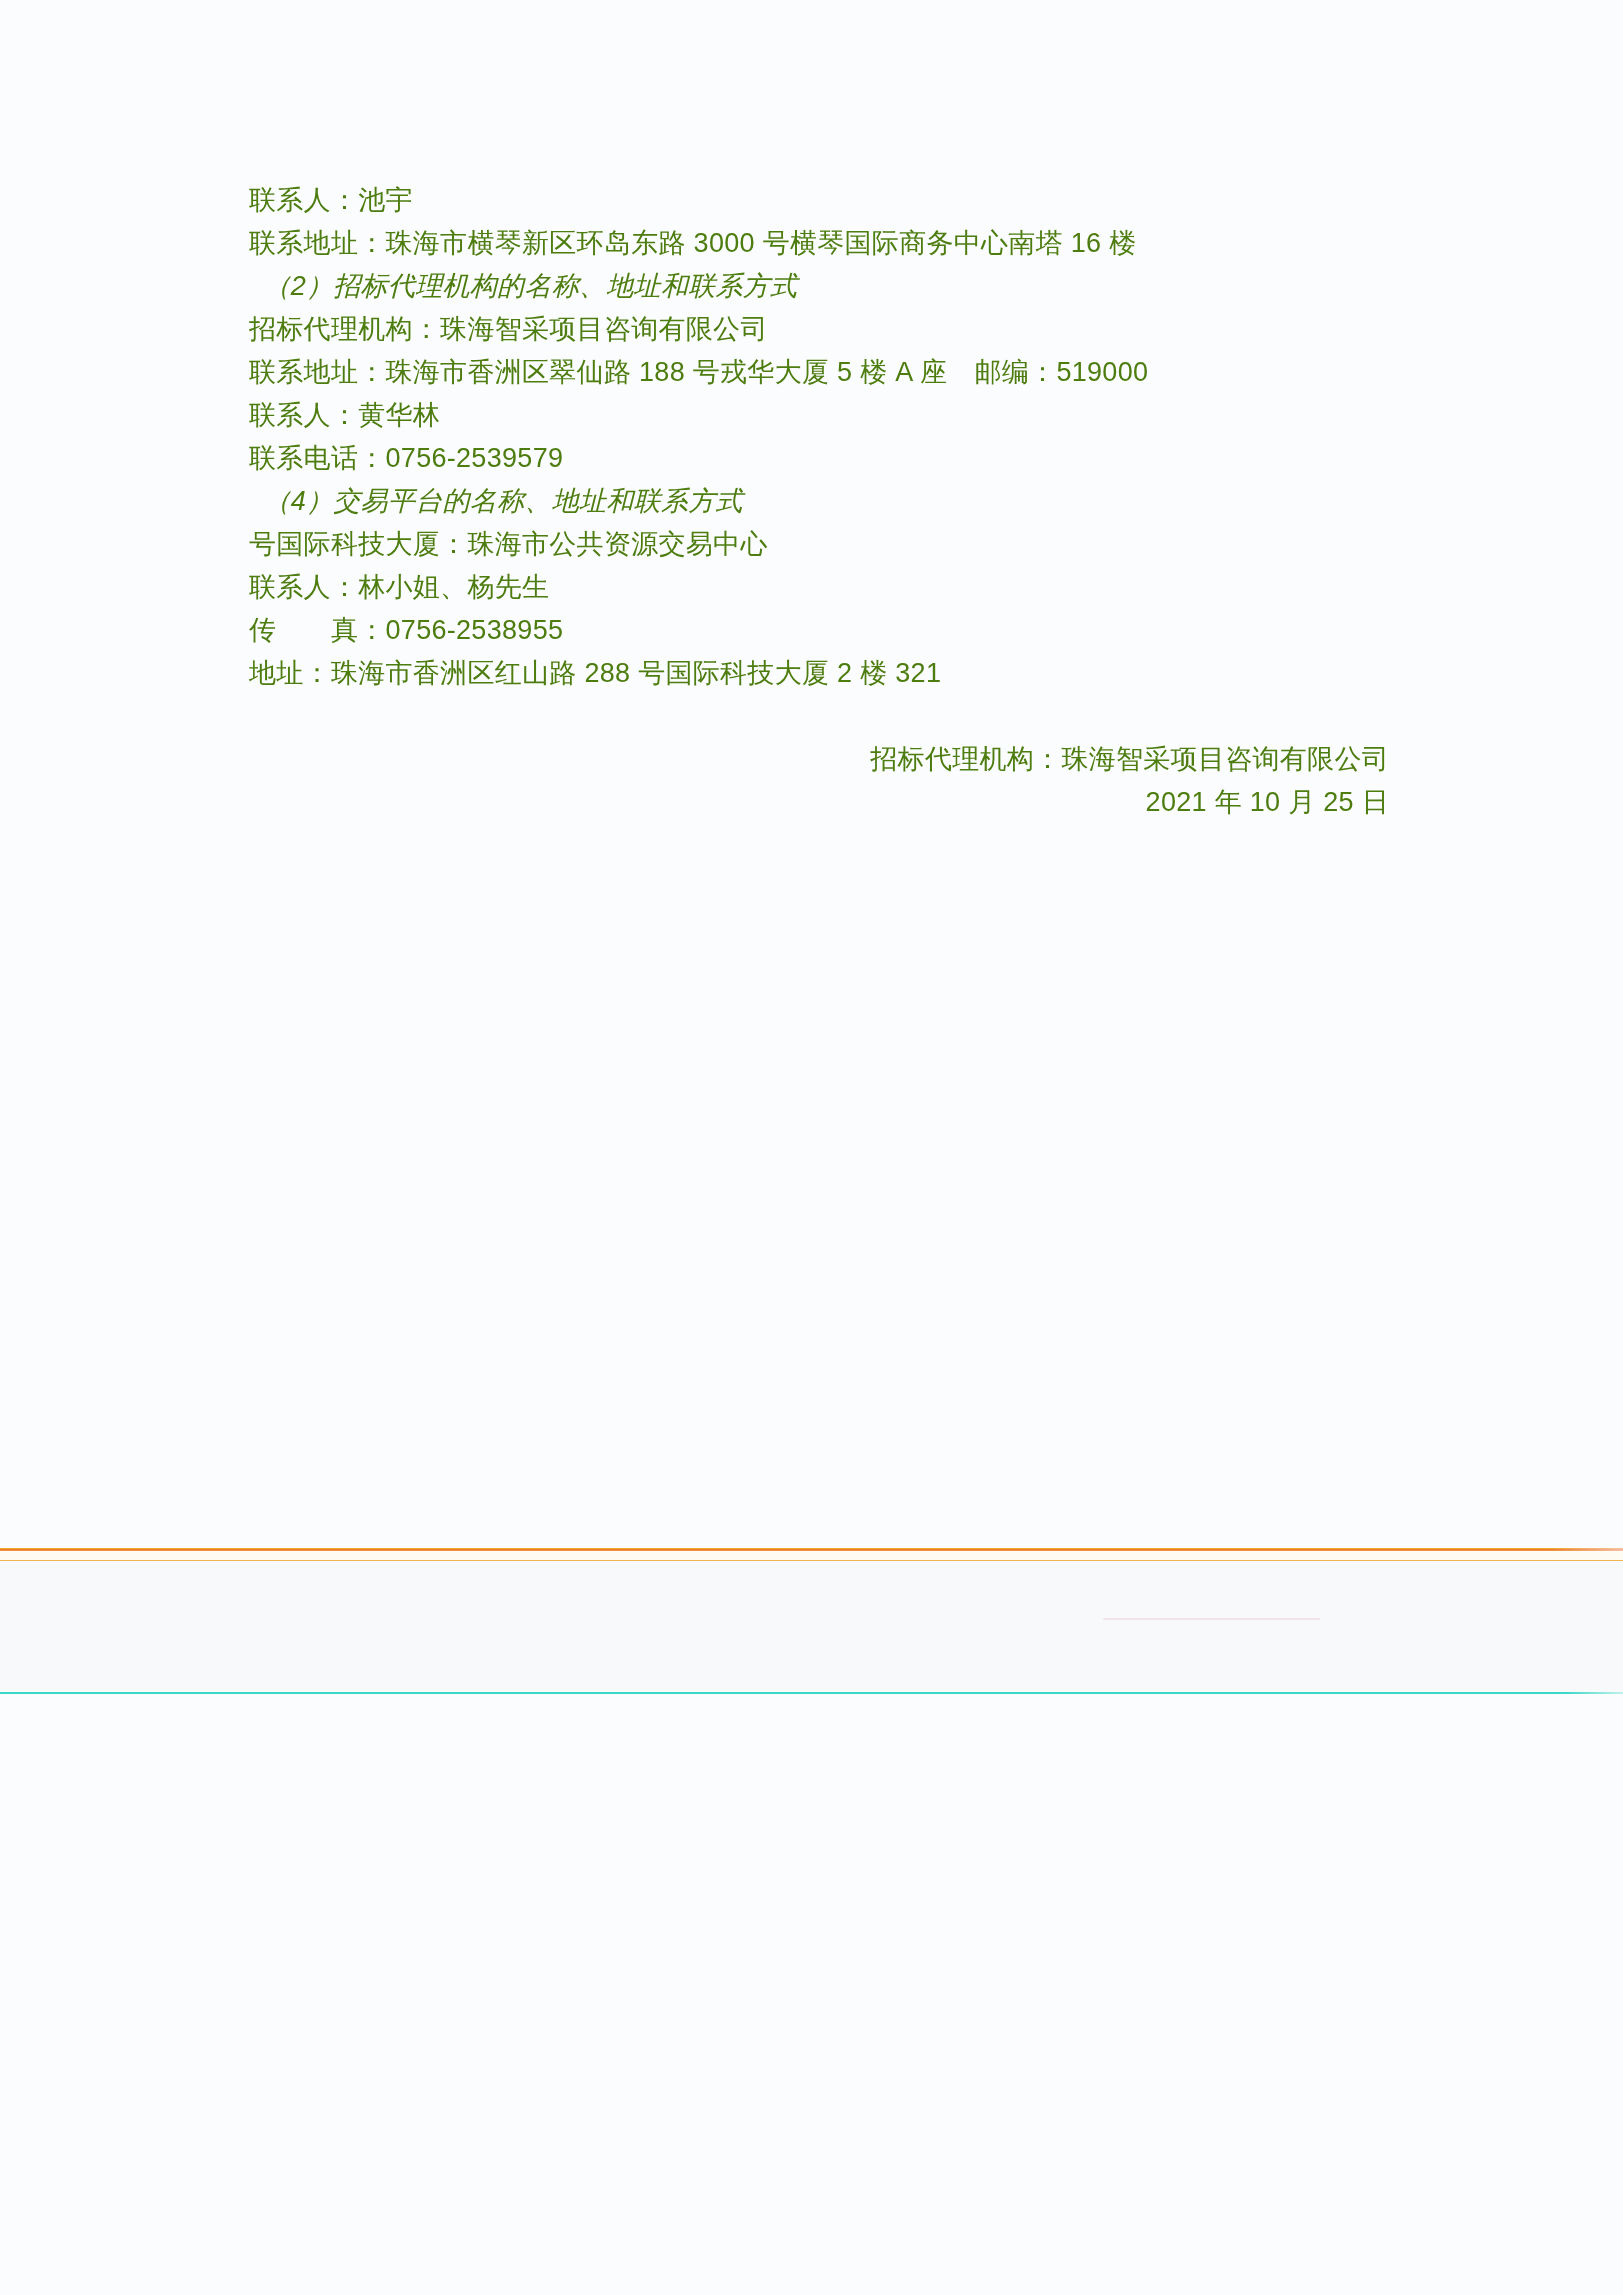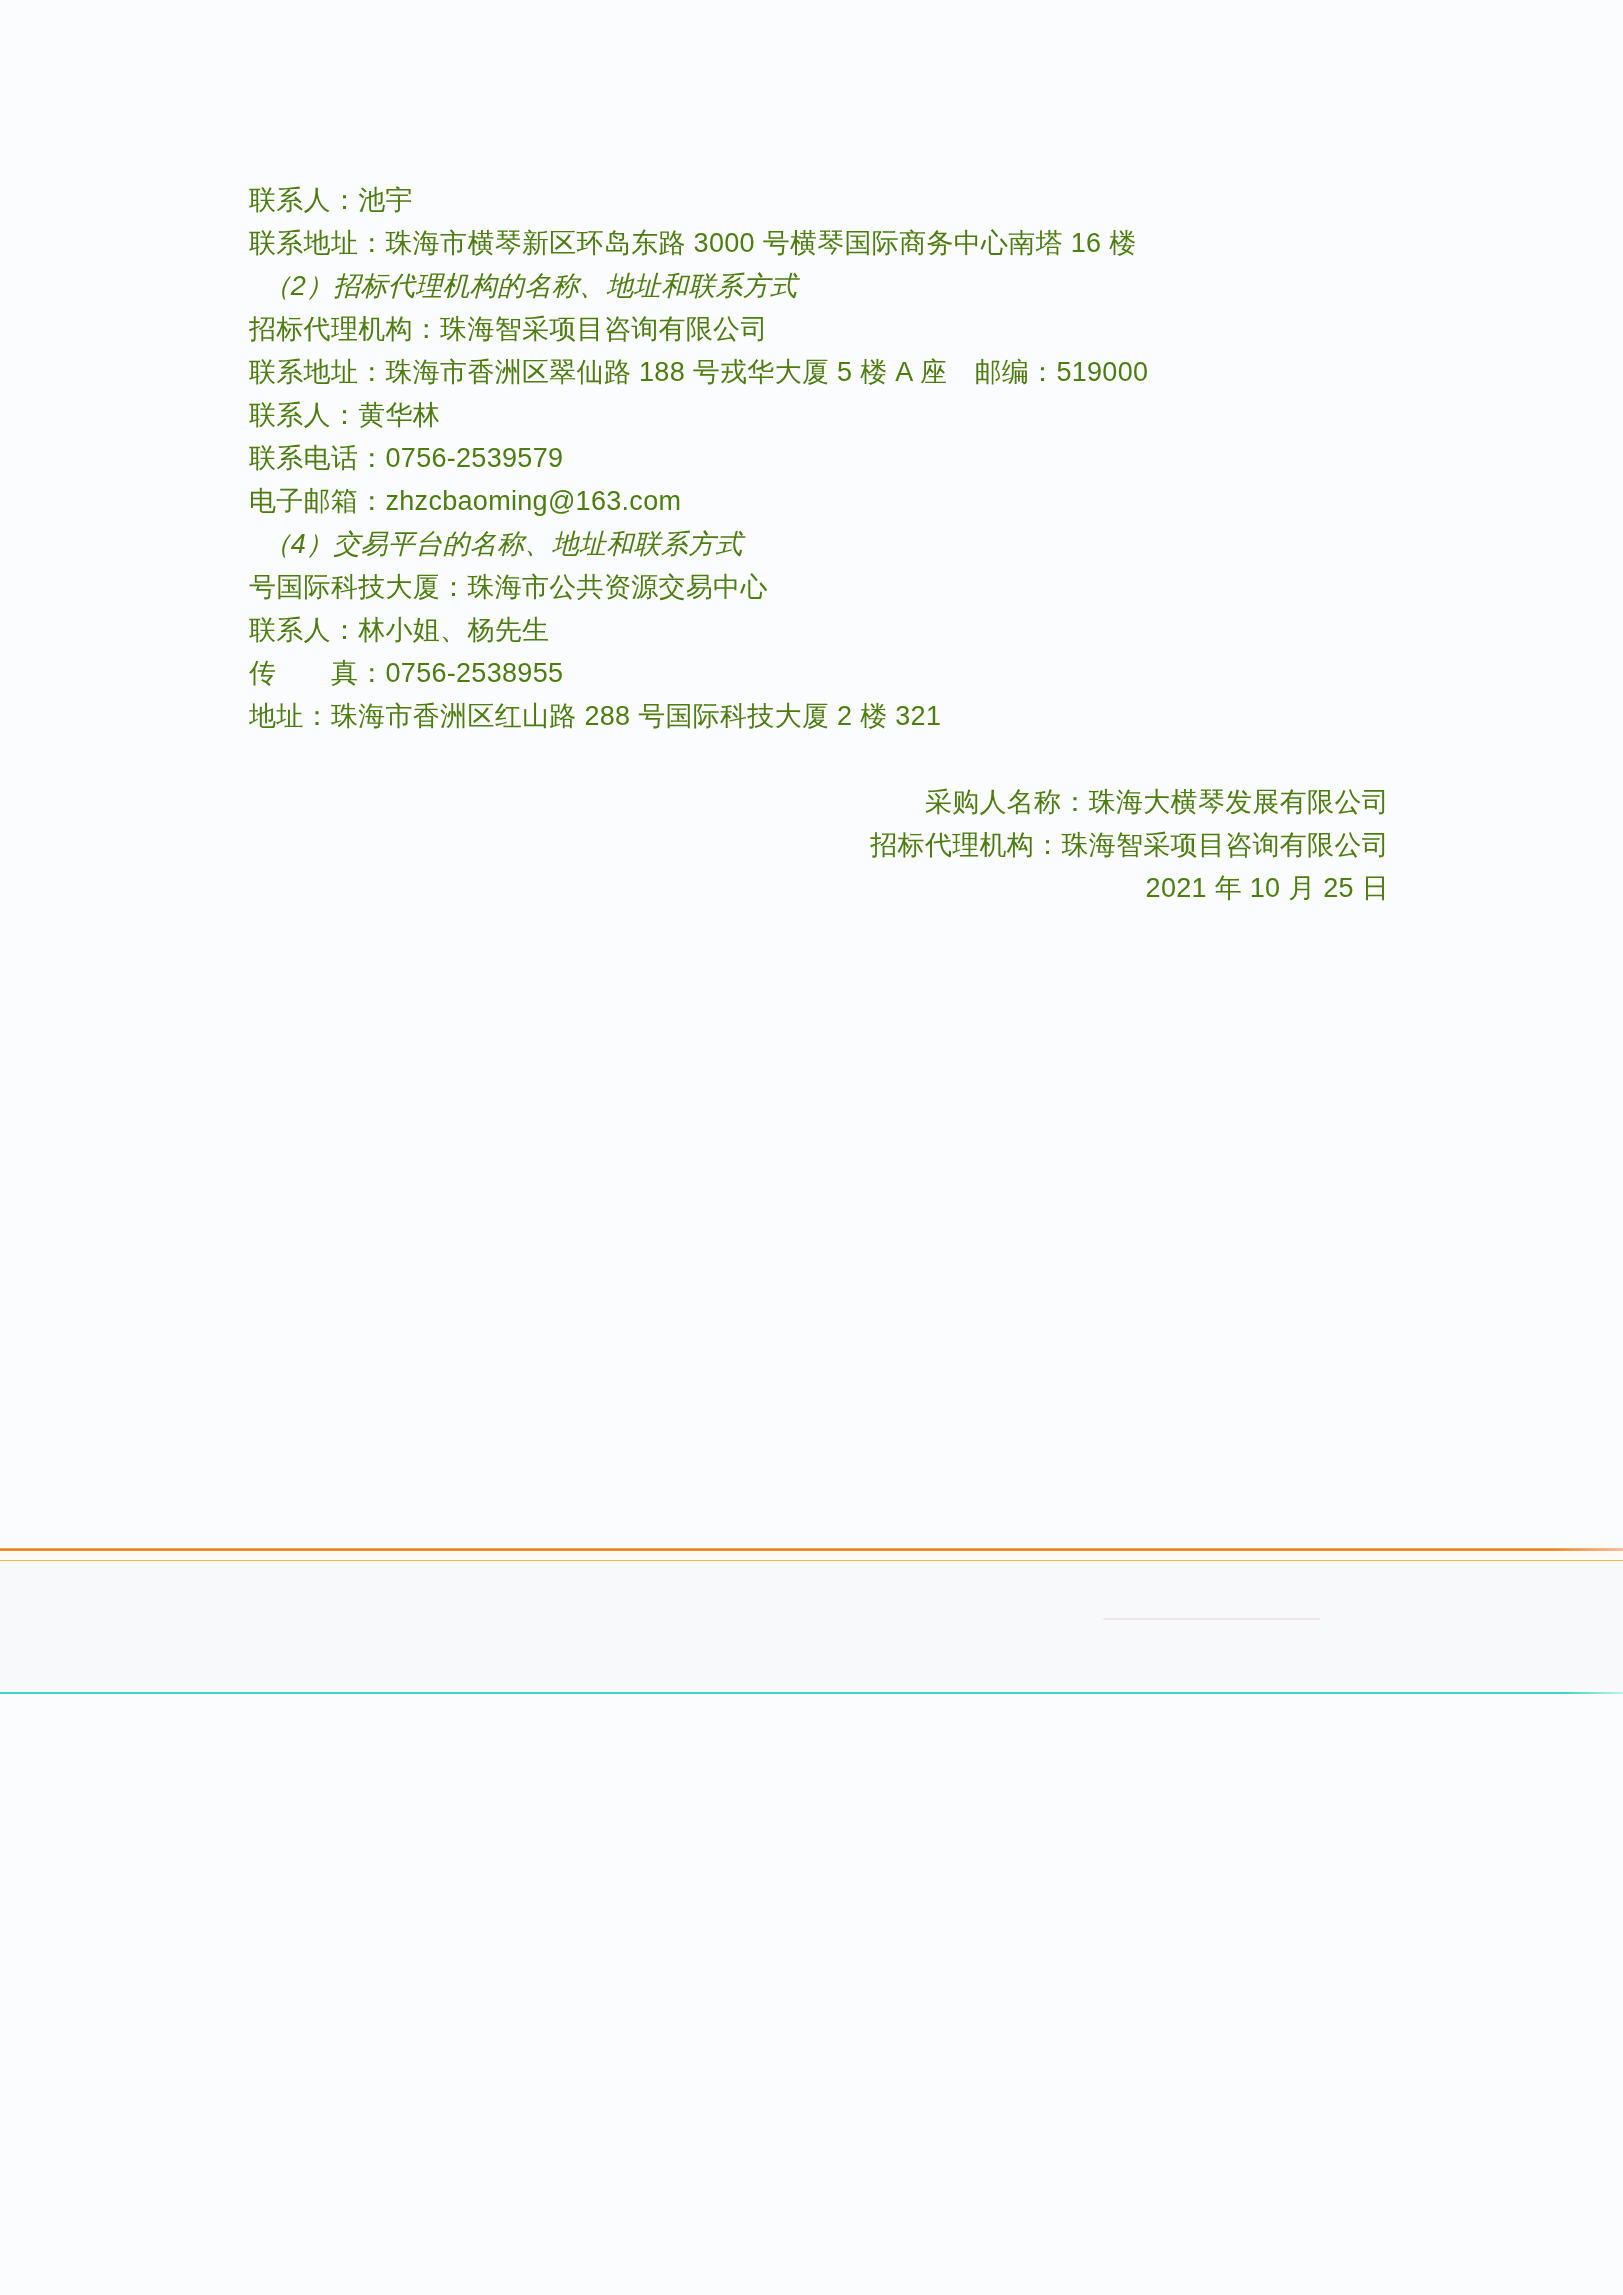--- a/index.html
+++ b/index.html
@@ -106,31 +106,29 @@
 
   <div class="content" style="color: #4d7c0f;">
 
     <div class="line">联系人：池宇</div>
     <div class="line">联系地址：珠海市横琴新区环岛东路 3000 号横琴国际商务中心南塔 16 楼</div>
     <div class="line indent">（2）招标代理机构的名称、地址和联系方式</div>
     <div class="line">招标代理机构：珠海智采项目咨询有限公司</div>
     <div class="line">联系地址：珠海市香洲区翠仙路 188 号戎华大厦 5 楼 A 座　邮编：519000</div>
     <div class="line">联系人：黄华林</div>
     <div class="line">联系电话：0756-2539579</div>
-    <div class="line">电子邮箱：zhzcbaoming@163.com</div>
     <div class="line indent">（4）交易平台的名称、地址和联系方式</div>
     <div class="line">号国际科技大厦：珠海市公共资源交易中心</div>
     <div class="line">联系人：林小姐、杨先生</div>
     <div class="line">传　　真：0756-2538955</div>
     <div class="line">地址：珠海市香洲区红山路 288 号国际科技大厦 2 楼 321</div>
 
     <div class="spacer-line"></div>
 
     <div class="signature-block">
-      <div class="line">采购人名称：珠海大横琴发展有限公司</div>
       <div class="line">招标代理机构：珠海智采项目咨询有限公司</div>
       <div class="line">2021 年 10 月 25 日</div>
     </div>
   </div>
 
   <div class="cream-band" style="background: rgb(254, 252, 242);"></div>
   <div class="gray-band" style="background: rgb(247, 249, 250);"></div>
   <div class="bottom-band" style="background: rgb(250, 252, 253);"></div>
 
   <div class="rule-thick" style="--c-top: #f3c929; --c-mid: #ee7534; --c-bot: #f0bb45;"></div>

